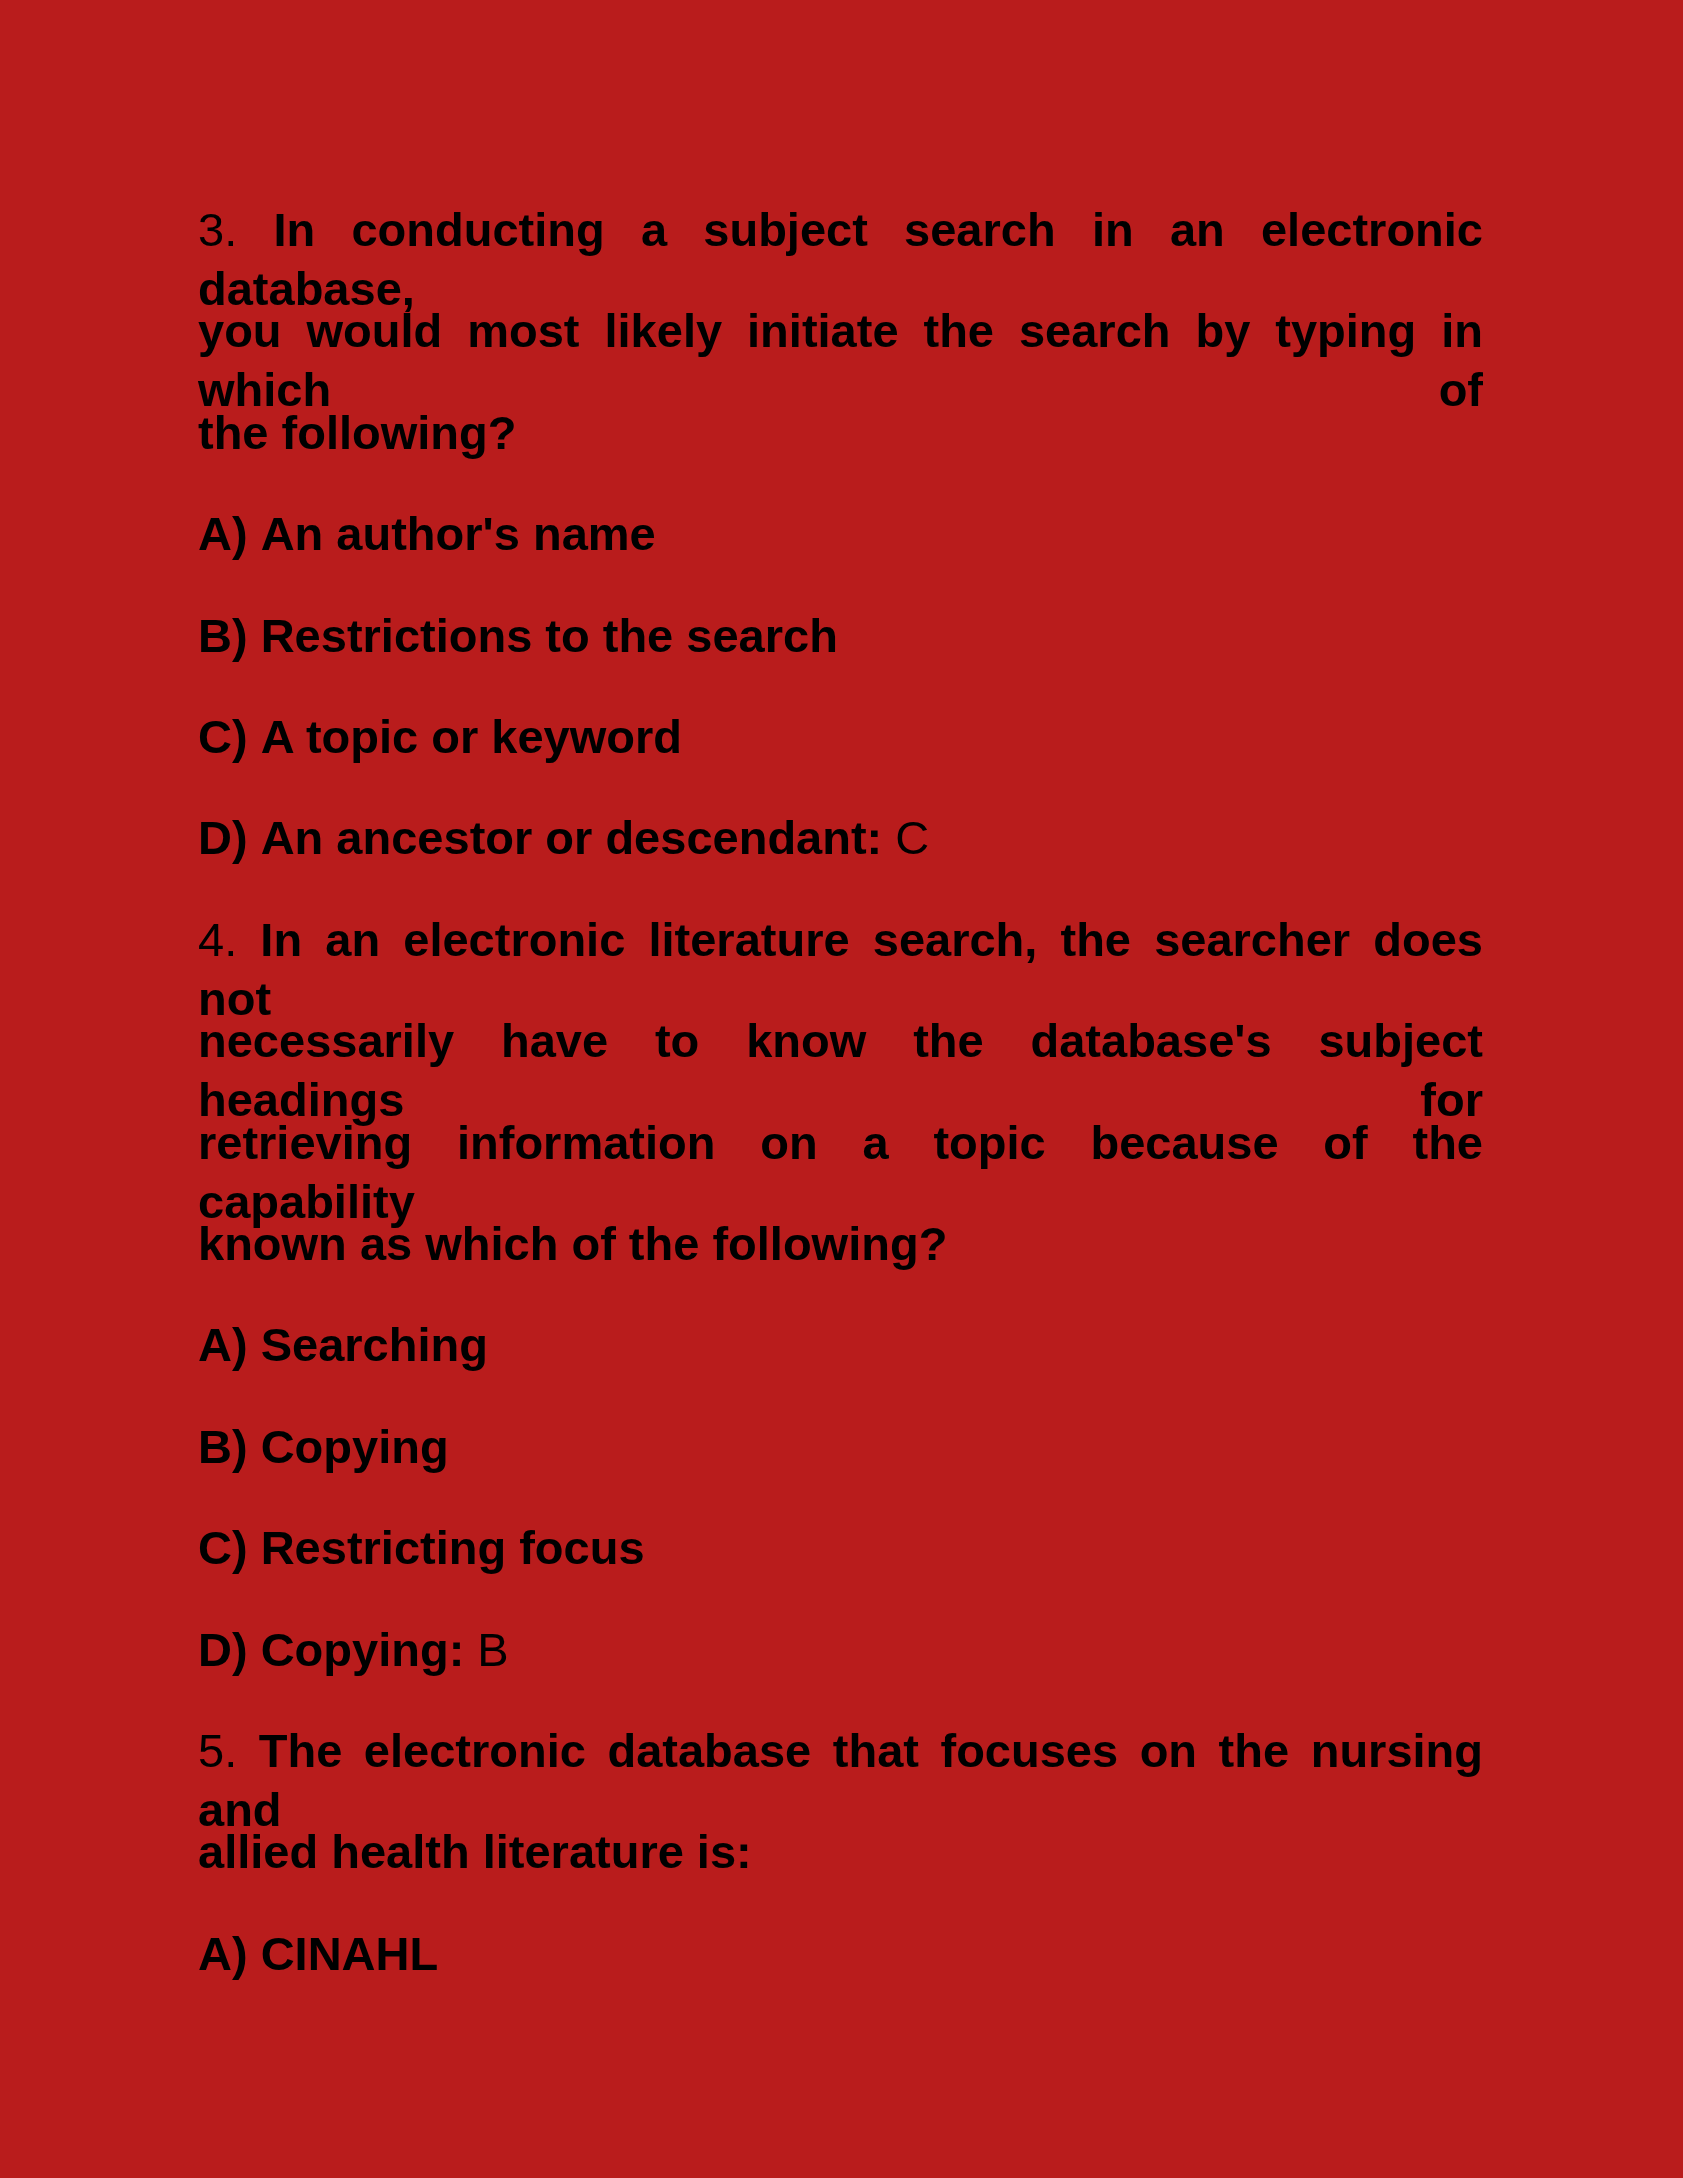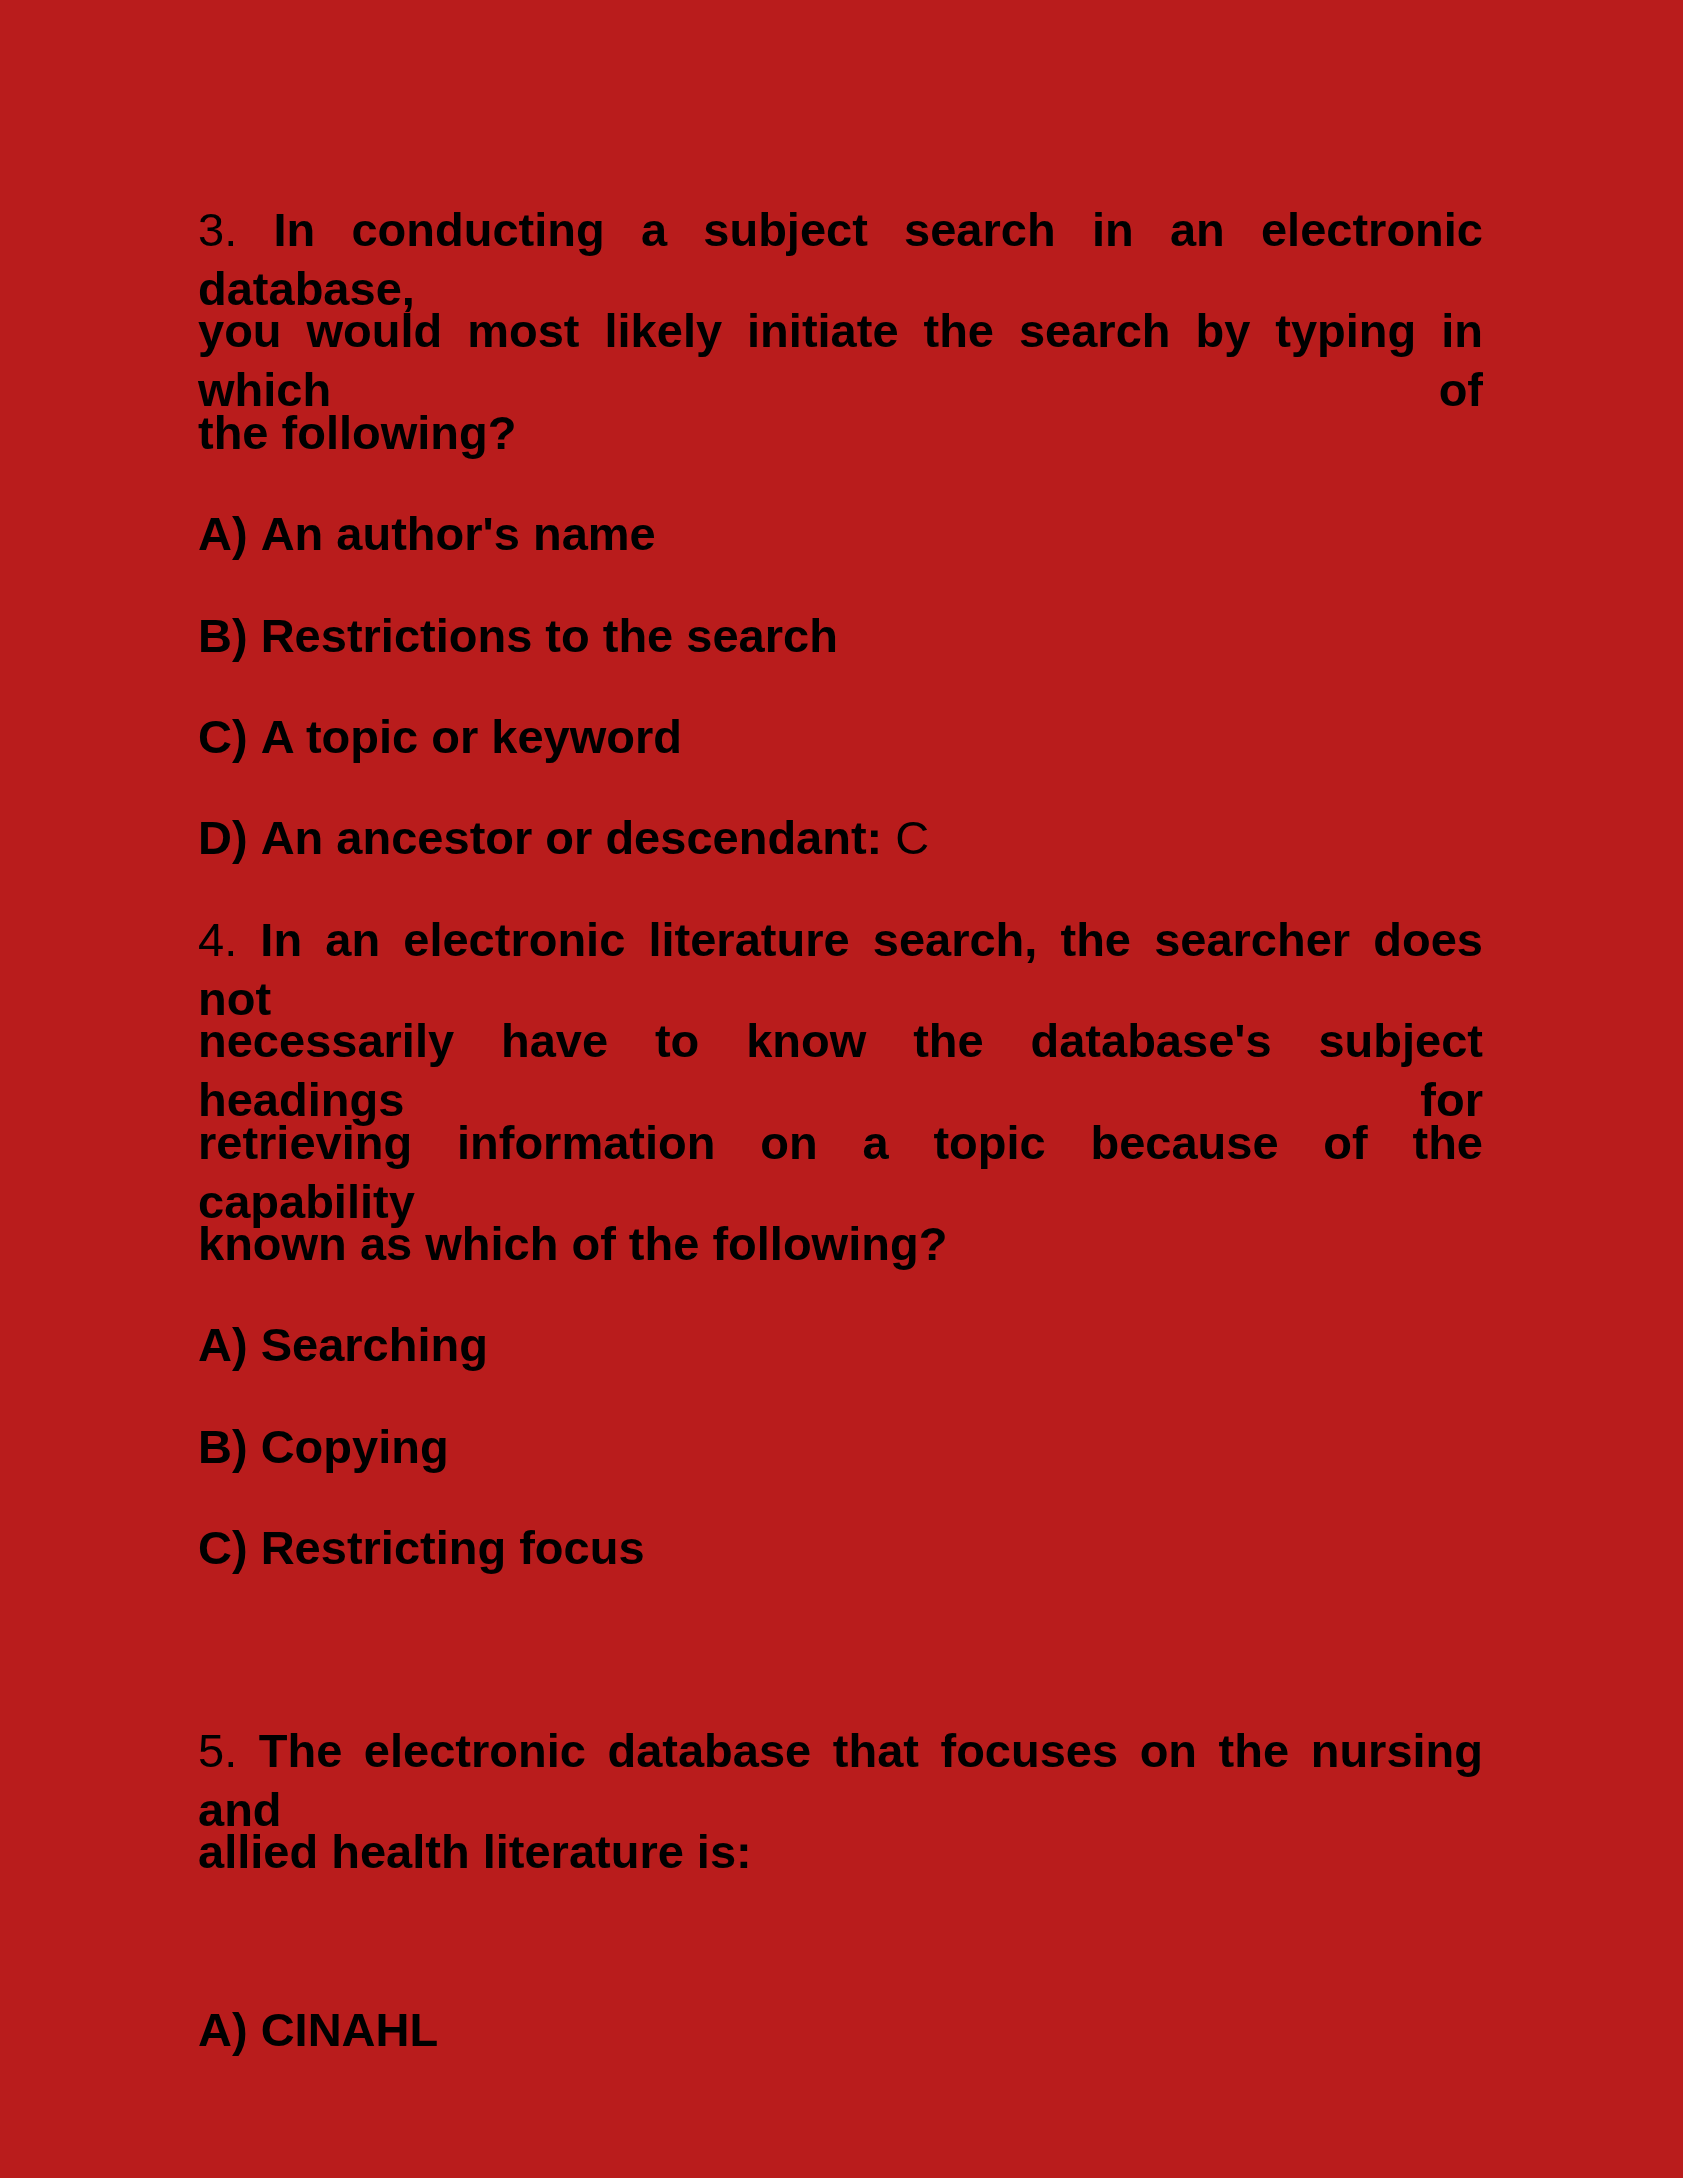--- a/index.html
+++ b/index.html
@@ -33,19 +33,20 @@
   <div class="line" style="top:707px"><span class="b">C)</span> <span class="b">A topic or keyword</span></div>
   <div class="line" style="top:808px"><span class="b">D)</span> <span class="b">An ancestor or descendant:</span> <span class="n">C</span></div>
 
   <div class="line justify" style="top:910px"><span class="n">4.</span> <span class="b">In an electronic literature search, the searcher does not</span></div>
   <div class="line justify" style="top:1011px"><span class="b">necessarily have to know the database's subject headings for</span></div>
   <div class="line justify" style="top:1113px"><span class="b">retrieving information on a topic because of the capability</span></div>
   <div class="line" style="top:1214px"><span class="b">known as which of the following?</span></div>
   <div class="line" style="top:1315px"><span class="b">A)</span> <span class="b">Searching</span></div>
   <div class="line" style="top:1417px"><span class="b">B)</span> <span class="b">Copying</span></div>
   <div class="line" style="top:1518px"><span class="b">C)</span> <span class="b">Restricting focus</span></div>
+  <div class="line" style="top:1620px"><span class="b">D)</span> <span class="b">Copying:</span> <span class="n">B</span></div>
 
   <div class="line justify" style="top:1721px"><span class="n">5.</span> <span class="b">The electronic database that focuses on the nursing and</span></div>
   <div class="line" style="top:1822px"><span class="b">allied health literature is:</span></div>
-  <div class="line" style="top:2000px"><span class="b">A)</span> <span class="b">CINAHL</span></div>
+  <div class="line" style="top:1924px"><span class="b">A)</span> <span class="b">CINAHL</span></div>
 
 </div>
 
 
 </body></html>

